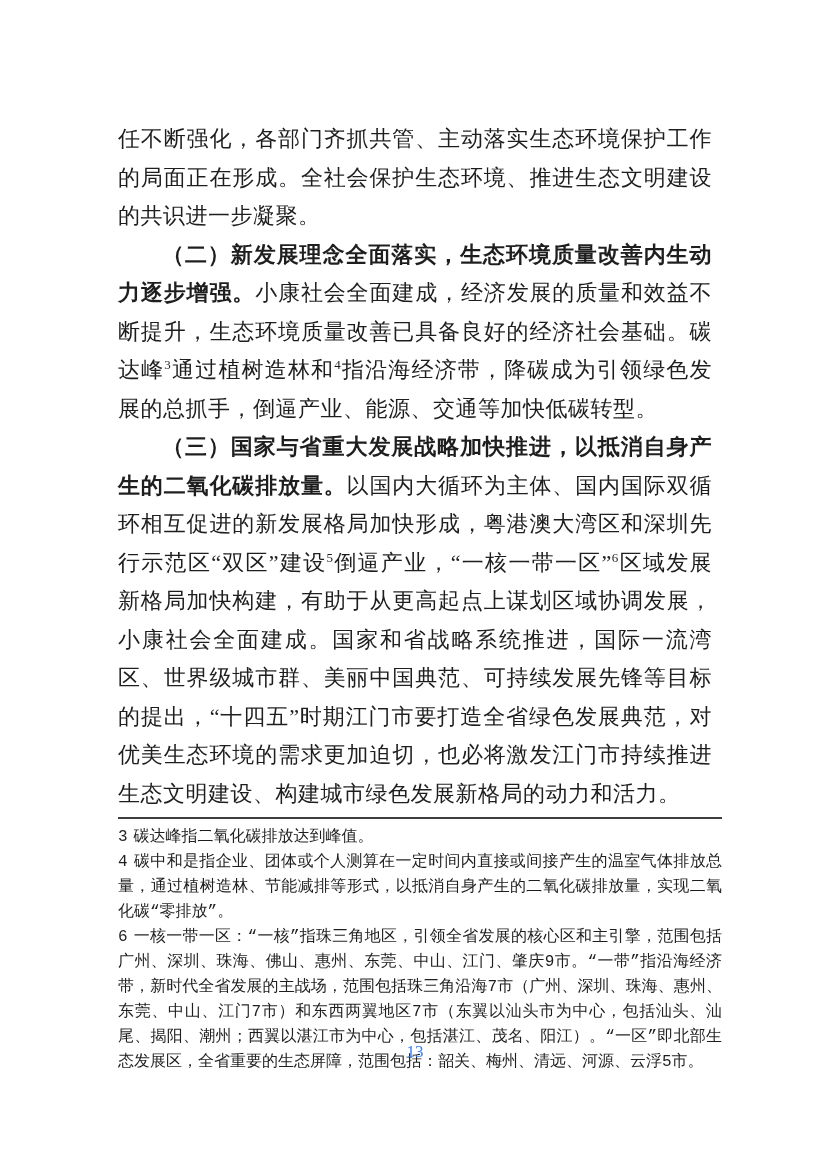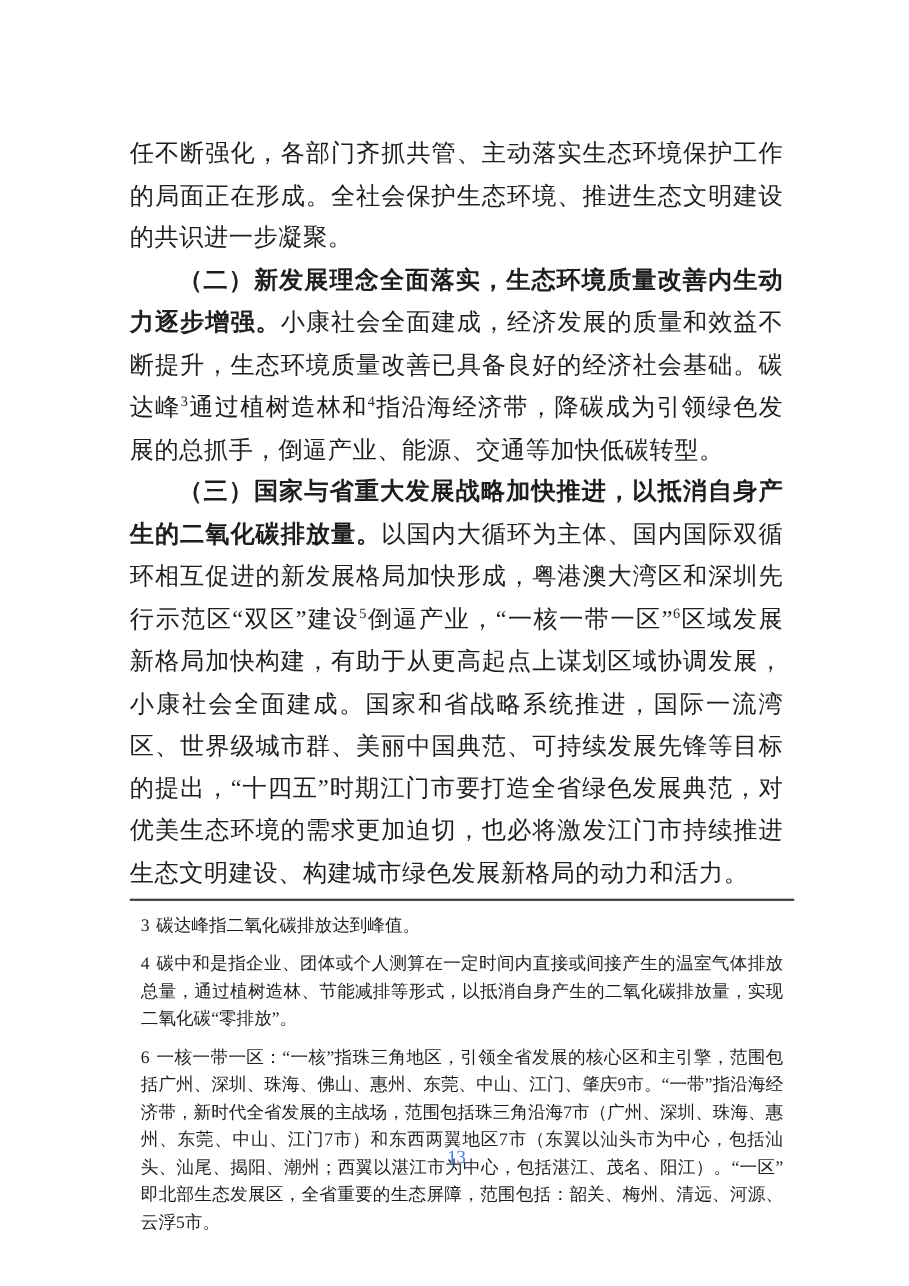--- a/index.html
+++ b/index.html
@@ -42,21 +42,21 @@
     width: 604px;
     font-size: 16px;
     line-height: 25px;
     text-align: justify;
   }
   .fn-rule {
     height: 0;
     border-top: 2px solid #3d3d3d;
     margin: 0 0 6px 0;
   }
-  .fn { margin: 10px; }
+  .fn { margin: 0; font-family: Liberation Mono, monospace; }
   .fn-marker { margin-right: 6px; }
   .page-number {
     position: absolute;
     left: 118px;
     top: 1042px;
     width: 594px;
     text-align: center;
     font-size: 17px;
     color: #3b82f6;
   }

